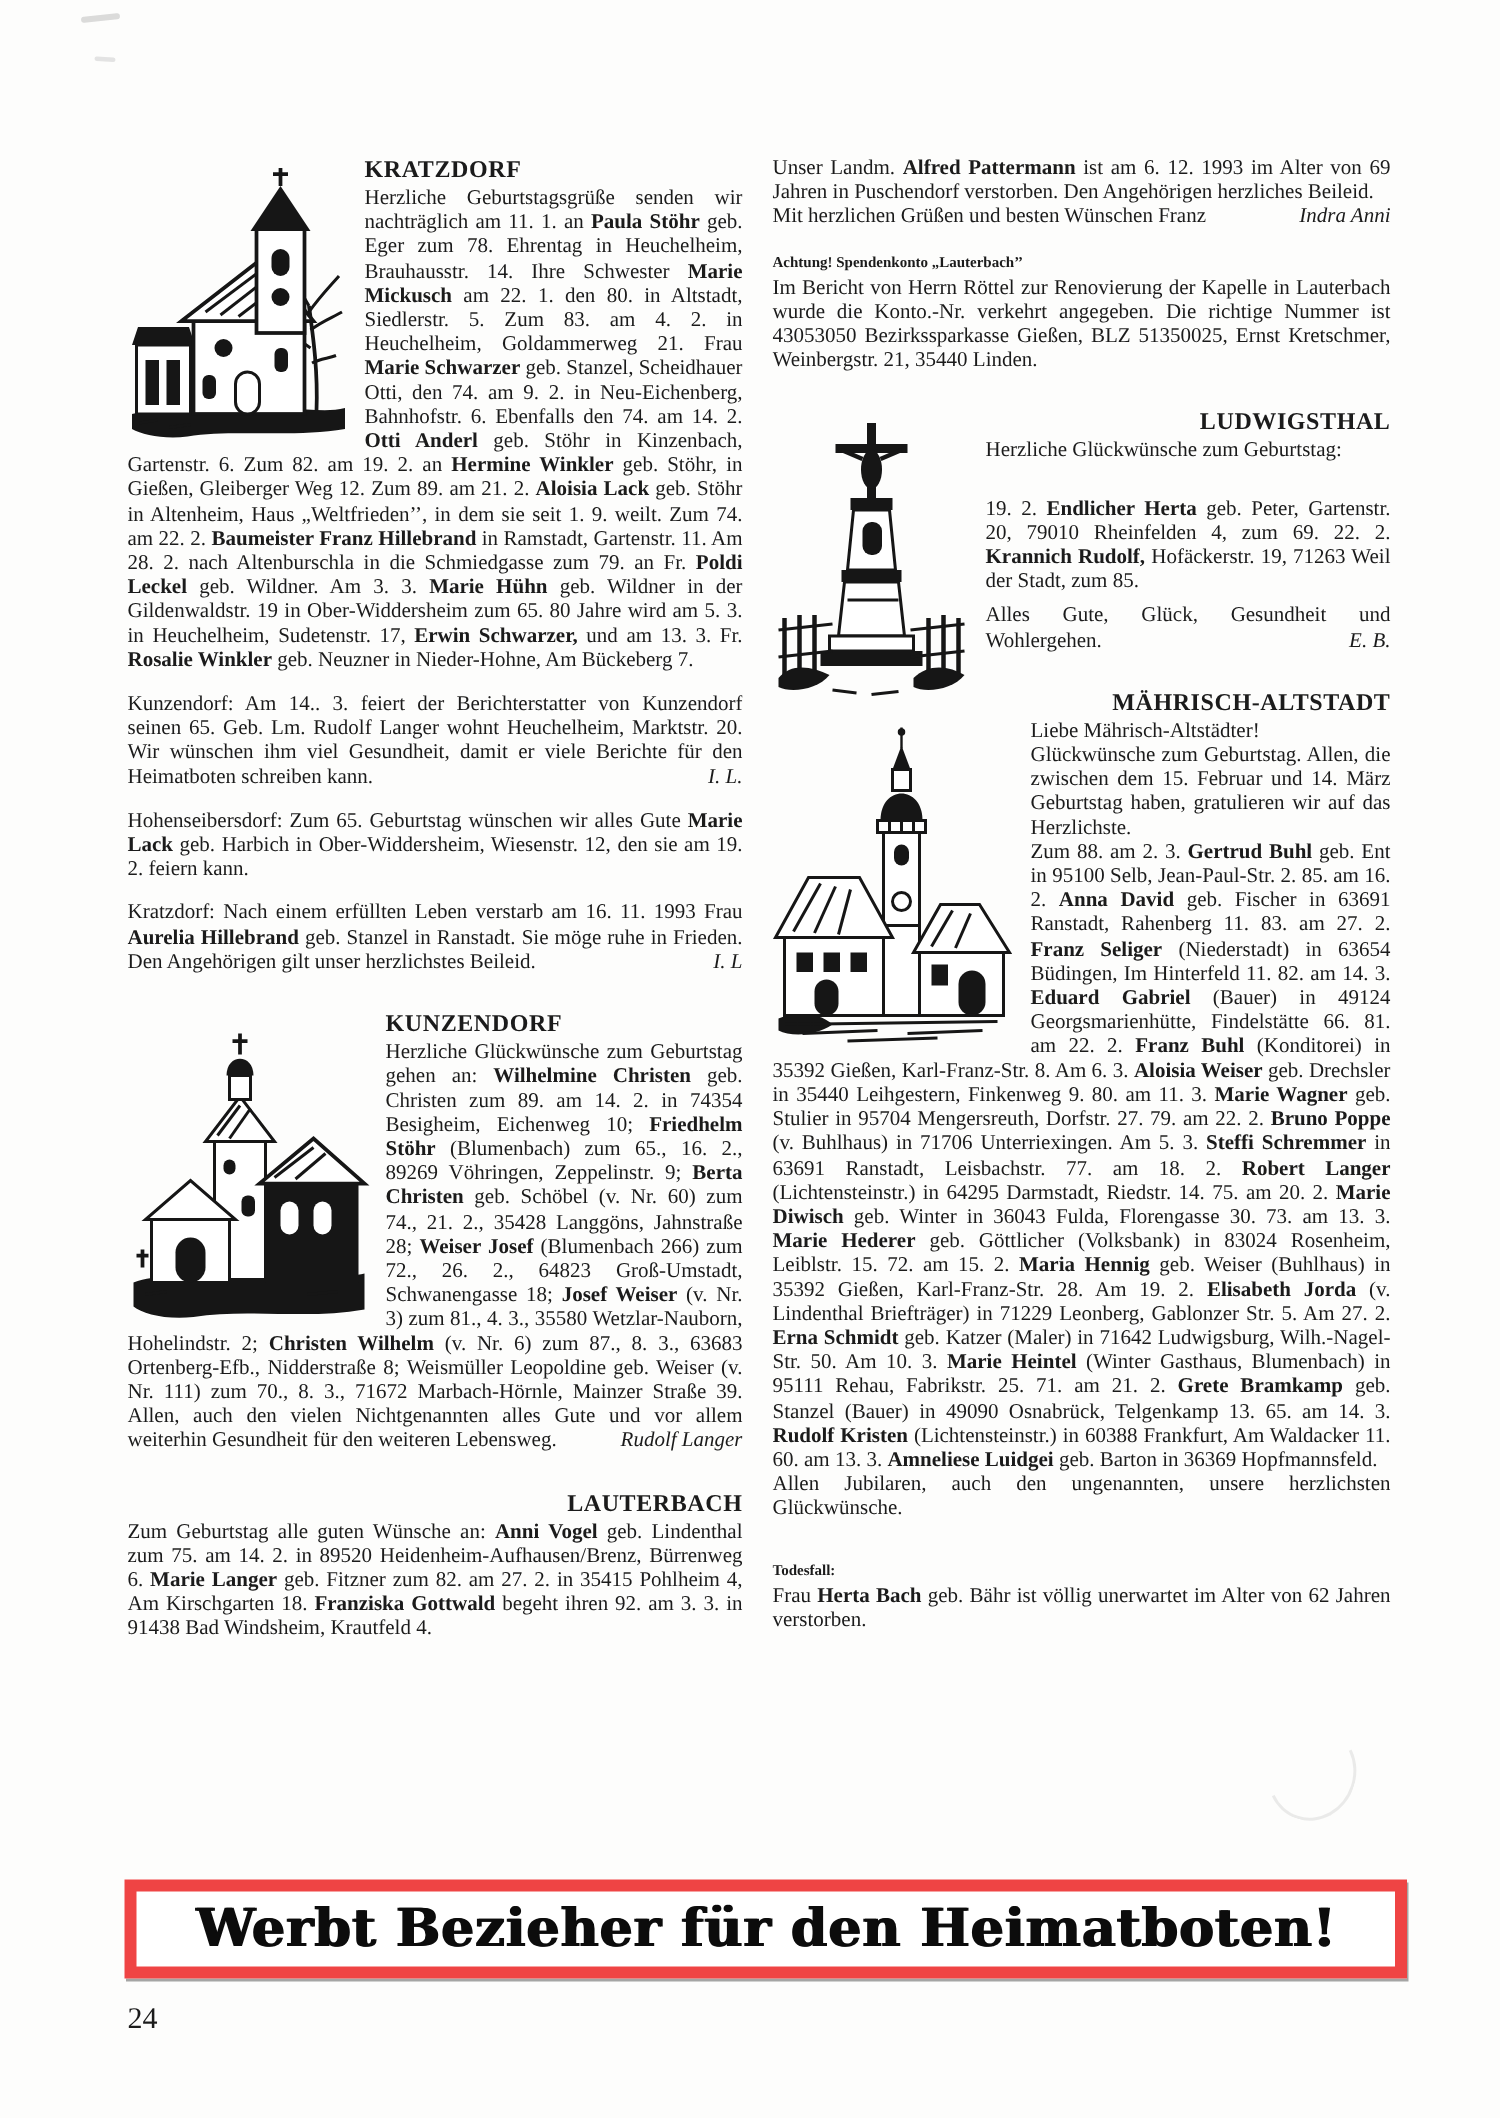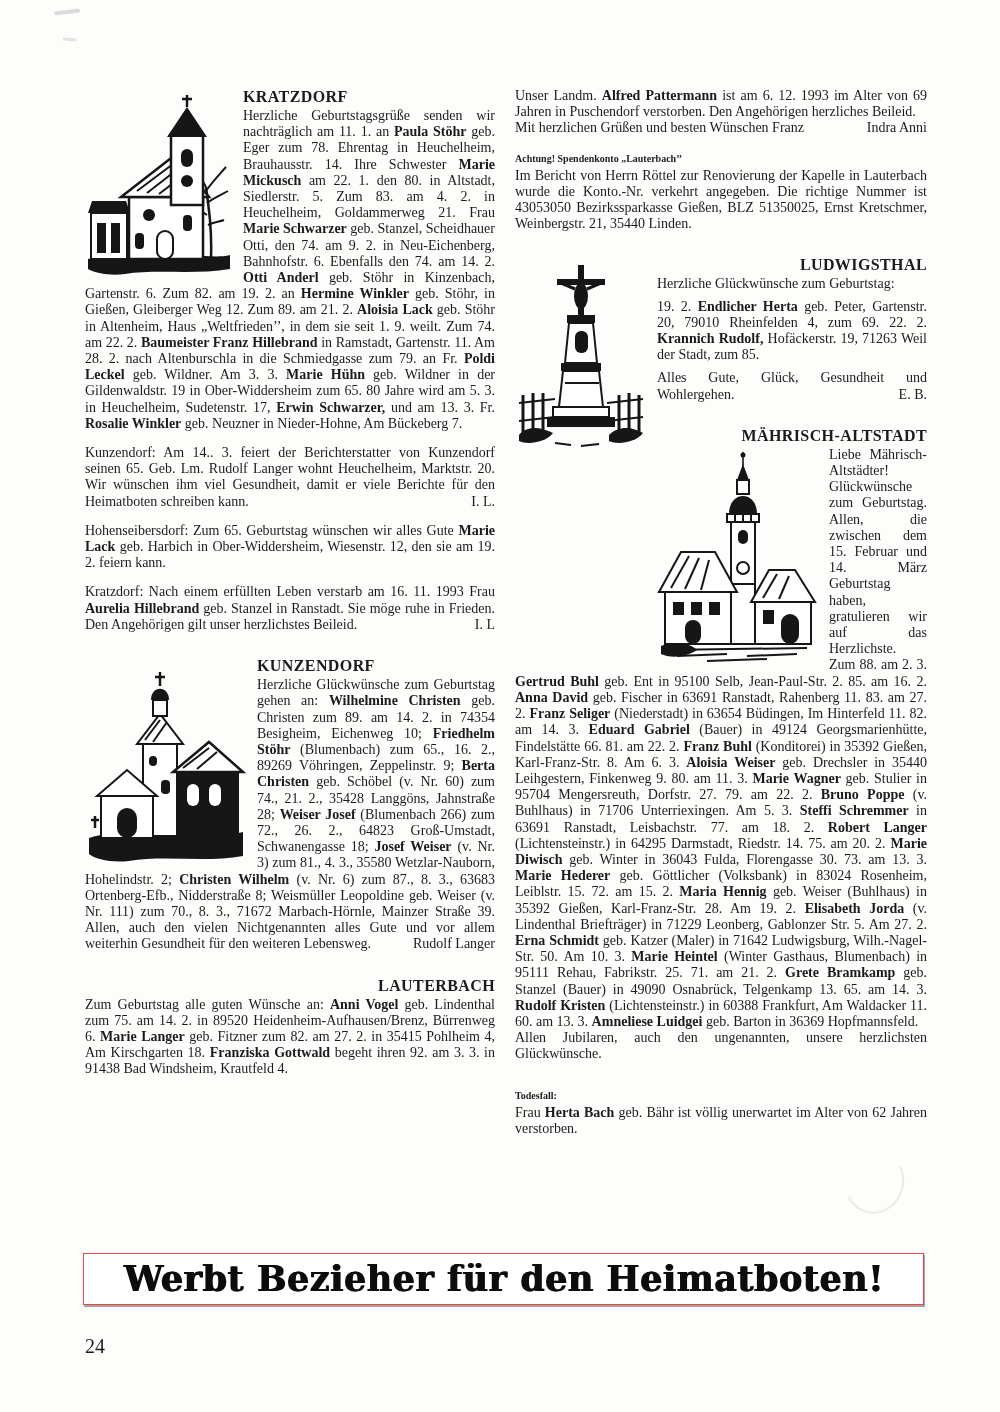--- a/index.html
+++ b/index.html
@@ -2,36 +2,36 @@
 <html><head>
 <meta charset="utf-8">
 <title>Heimatbote</title>
 <style>
   html,body{margin:0;padding:0;}
   body{
     width:1000px;height:1412px;position:relative;background:#fdfdfc;
     font-family:"Liberation Serif", serif;font-size:14px;line-height:16.2px;color:#1b1b1b;
     overflow:hidden;
   }
-  .col{position:absolute;top:88px;height:1162px;overflow:hidden;}
+  .col{position:absolute;top:105px;height:1162px;overflow:hidden;}
   .col-left{left:85px;width:410px;}
   .col-right{left:515px;width:412px;}
   .para{margin:0;text-align:justify;}
   .mt{margin-top:13px;}
   .mt-lg{margin-top:24px;}
   .sect-title{font-size:16px;font-weight:bold;letter-spacing:.4px;margin:0 0 2px 0;line-height:18px;}
   .center{text-align:right;}
   .inline-title{font-size:10px;font-weight:bold;margin:0 0 1px 0;line-height:17px;}
   .run-n{font-weight:normal;}
   .run-b{font-weight:bold;}
-  .run-sig{float:right;padding-left:14px;}
+  .run-sig{float:right;font-style:italic;padding-left:14px;}
   .img-float{float:left;margin:3px 10px 3px 0;}
   .banner{
     position:absolute;left:83px;top:1253px;width:839px;height:50px;
-    border:1px solid #ef4444;background:#fff;
+    border:8px solid #ef4444;background:#fff;
     display:flex;align-items:center;justify-content:center;
     box-shadow:1px 2px 0 rgba(0,0,0,.35);
   }
   .banner span{
     font-family:"DejaVu Serif", serif;font-weight:bold;font-size:35px;letter-spacing:.5px;
     color:#0c0c0c;text-shadow:1.1px 0 0 currentColor;white-space:nowrap;
   }
   .page-number{position:absolute;left:85px;top:1338px;font-size:20px;}
   .artifact{position:absolute;pointer-events:none;}
   .a1{left:54px;top:10px;width:26px;height:4px;background:#9a9a9a;opacity:.35;transform:rotate(-6deg);border-radius:2px;}
@@ -167,21 +167,21 @@
         <line x1="92" y1="144" x2="128" y2="140"></line>
         <line x1="92" y1="162" x2="128" y2="158"></line>
         <path d="M4,176 C12,166 26,168 38,174 C30,184 12,186 4,182 Z" fill="#161616" stroke="none"></path>
         <path d="M94,176 C104,166 118,168 128,174 C120,184 102,186 94,182 Z" fill="#161616" stroke="none"></path>
         <line x1="40" y1="184" x2="56" y2="186"></line>
         <line x1="66" y1="187" x2="84" y2="185"></line>
       </g>
     </svg>
     <h2 class="sect-title center">LUDWIGSTHAL</h2>
     <p class="para"><span class="run-n">Herzliche Glückwünsche zum Geburtstag:</span></p>
-    <p class="para" style="margin-top:6px"><span class="run-n">19. 2. </span><span class="run-b">Endlicher Herta</span><span class="run-n"> geb. Peter, Gartenstr. 20, 79010 Rheinfelden 4, zum 69. 22. 2. </span><span class="run-b">Krannich Rudolf,</span><span class="run-n"> Hofäckerstr. 19, 71263 Weil der Stadt, zum 85.</span></p>
+    <p class="para" style="margin-top:22px"><span class="run-n">19. 2. </span><span class="run-b">Endlicher Herta</span><span class="run-n"> geb. Peter, Gartenstr. 20, 79010 Rheinfelden 4, zum 69. 22. 2. </span><span class="run-b">Krannich Rudolf,</span><span class="run-n"> Hofäckerstr. 19, 71263 Weil der Stadt, zum 85.</span></p>
     <p class="para" style="margin-top:7px"><span class="run-n">Alles Gute, Glück, Gesundheit und Wohlergehen.</span><span class="run-sig">E. B.</span></p>
   </section>
 
   <section class="mt-lg">
     <h2 class="sect-title center">MÄHRISCH-ALTSTADT</h2>
     <svg class="img-float" width="162" height="215" viewBox="0 0 162 215">
       <g class="ink" stroke="#161616" stroke-width="2" fill="none">
         <line x1="86" y1="2" x2="86" y2="16" stroke-width="1.6"></line>
         <circle cx="86" cy="5" r="2.5" fill="#161616" stroke="none"></circle>
         <polygon points="80,30 92,30 86,14" fill="#161616" stroke="none"></polygon>

